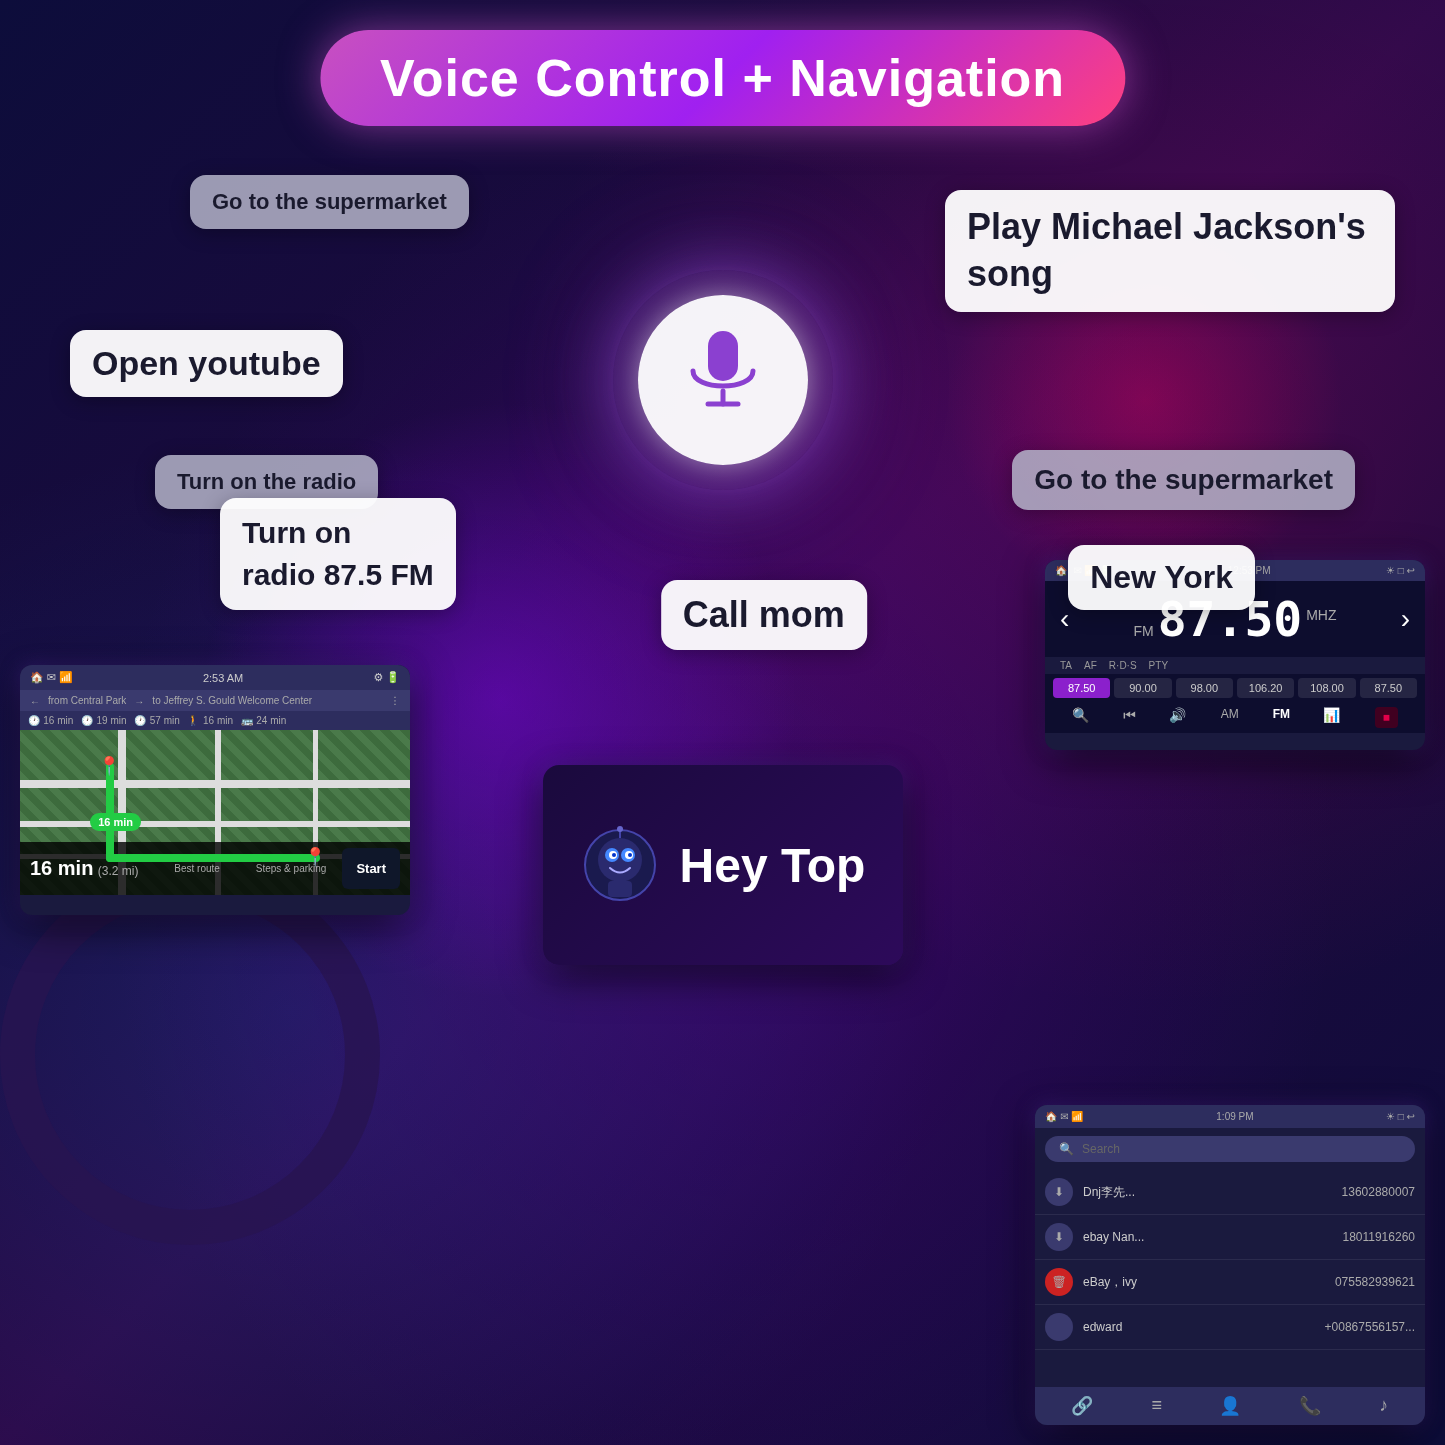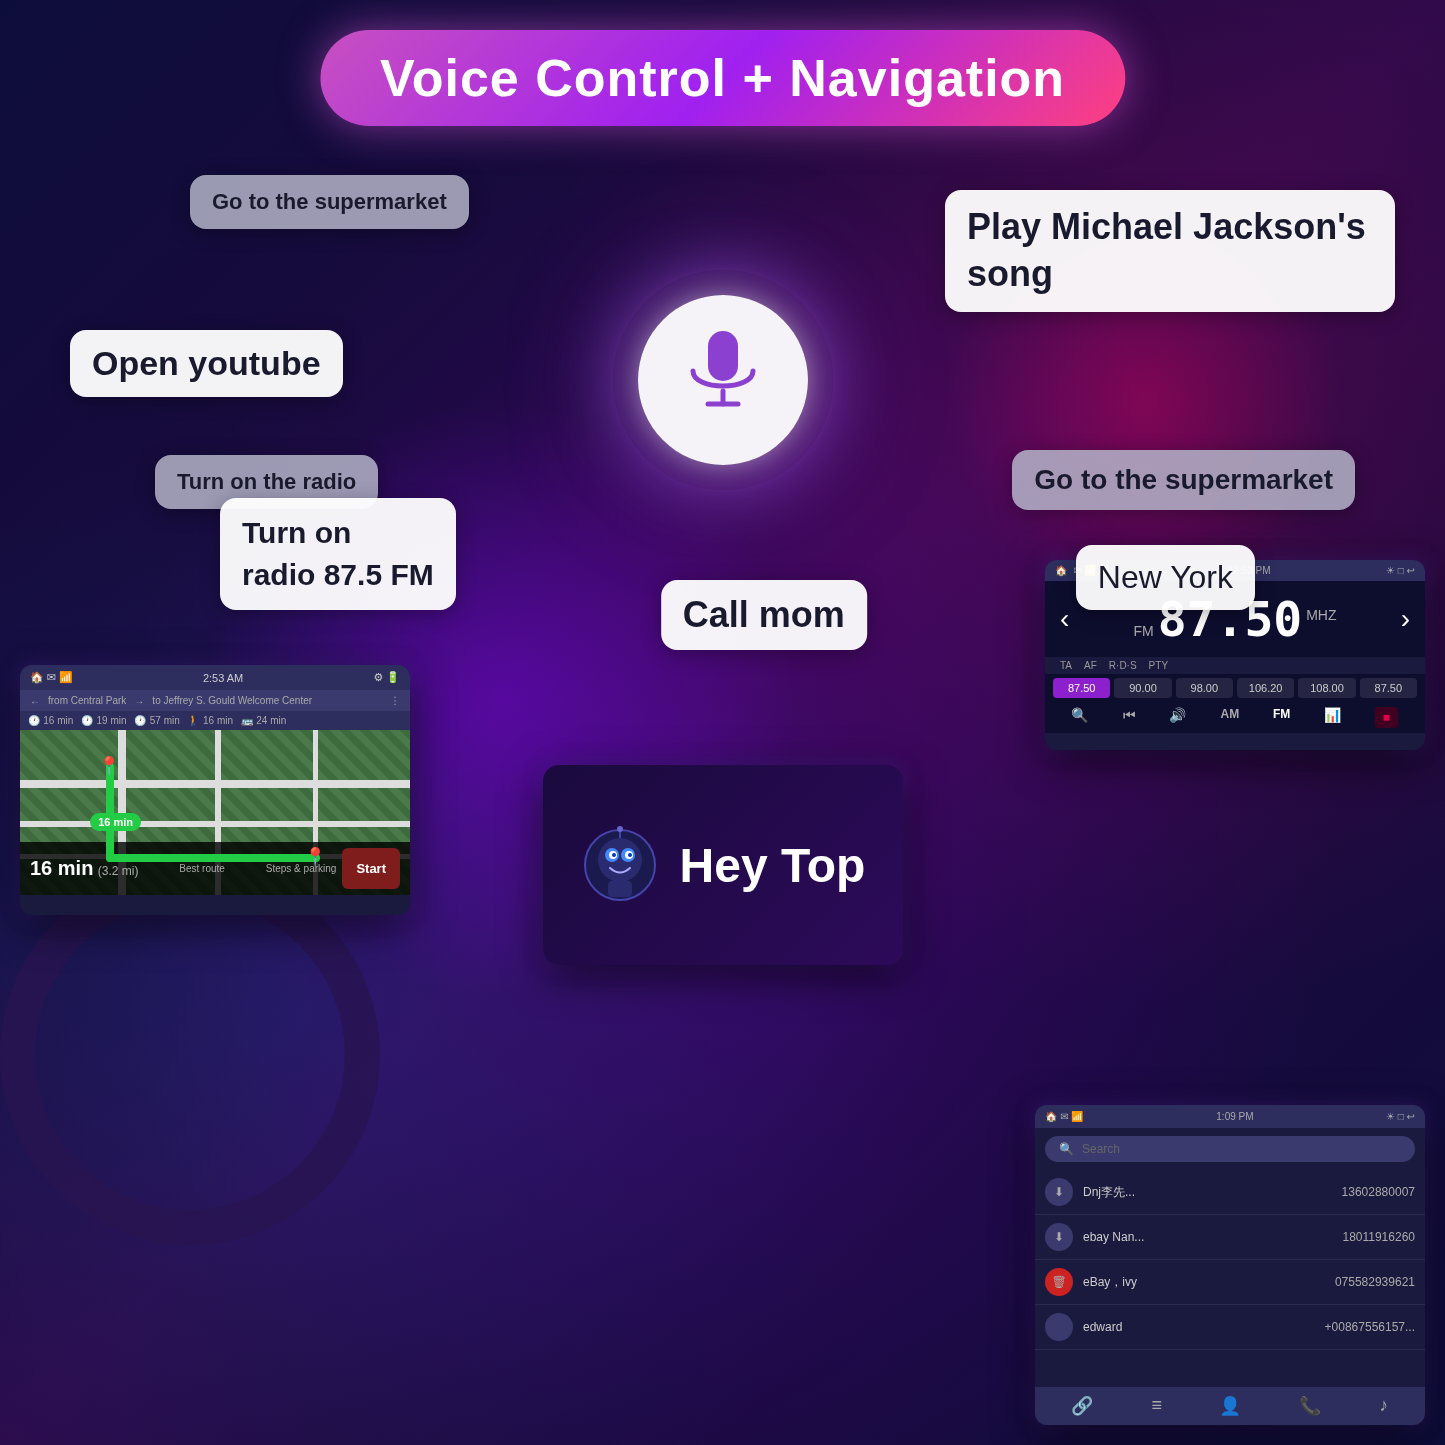--- a/index.html
+++ b/index.html
@@ -113,21 +113,21 @@
       background: rgba(255, 255, 255, 0.95);
       color: #1a1a2e;
       font-size: 30px;
       font-weight: 900;
     }
 
     .bubble-white-med {
       background: rgba(255, 255, 255, 0.95);
       color: #1a1a2e;
       font-size: 26px;
-      font-weight: 400;
+      font-weight: 700;
       margin-left: 16px;
     }
 
     
     .bubble-go-supermarket-top {
       top: 175px;
       left: 190px;
     }
 
     .bubble-play-michael {
@@ -266,21 +266,21 @@
       font-weight: 700;
       color: white;
     }
 
     .map-dist {
       font-size: 12px;
       color: #aaa;
     }
 
     .start-btn {
-      background: #7f1d1d;
+      background: #0f172a;
       color: white;
       border: none;
       border-radius: 6px;
       padding: 13px 14px;
       font-size: 13px;
       font-weight: 700;
     }
 
     
     .radio-screen {
@@ -578,21 +578,21 @@
       <div style="position:absolute;top:70%;left:73%;color:red;font-size:18px;z-index:3;">📍</div>
 
       <div style="position:absolute;top:50%;left:18%;background:#22cc44;color:white;font-size:11px;font-weight:700;padding:3px 8px;border-radius:10px;z-index:4;">16 min</div>
 
       <div class="map-info-bar">
         <div>
           <span class="map-time">16 min</span>
           <span class="map-dist">(3.2 mi)</span>
         </div>
         <span style="font-size:10px;color:#aaa;">Best route</span>
-        <div style="display:flex;align-items:center;gap:6px;">
+        <div style="display:flex;align-items:center;gap:16px;">
           <span style="font-size:10px;color:#aaa;">Steps &amp; parking</span>
           <button class="start-btn">Start</button>
         </div>
       </div>
     </div>
   </div>
 
   <div class="screen-panel radio-screen">
     <div class="radio-header">
       <div style="display:flex;gap:6px;">
@@ -626,21 +626,21 @@
       <div class="radio-preset">90.00</div>
       <div class="radio-preset">98.00</div>
       <div class="radio-preset">106.20</div>
       <div class="radio-preset">108.00</div>
       <div class="radio-preset">87.50</div>
     </div>
     <div class="radio-controls">
       <span style="color:#aaa;font-size:14px;">🔍</span>
       <span style="color:#aaa;font-size:14px;">⏮</span>
       <span style="color:#aaa;font-size:14px;">🔊</span>
-      <span style="color:#aaa;font-size:12px;font-weight:700;">AM</span>
+      <span style="color:#aaa;font-size:12px;font-weight:400;">AM</span>
       <span style="color:white;font-size:12px;font-weight:700;">FM</span>
       <span style="color:#aaa;font-size:14px;">📊</span>
       <span style="color:#e0004a;font-size:14px;background:#400020;padding:2px 8px;border-radius:4px;">⏹</span>
     </div>
   </div>
 
   <div class="hey-top-screen screen-panel">
     <div class="robot-icon">
       
       <svg width="80" height="80" viewBox="0 0 80 80">

